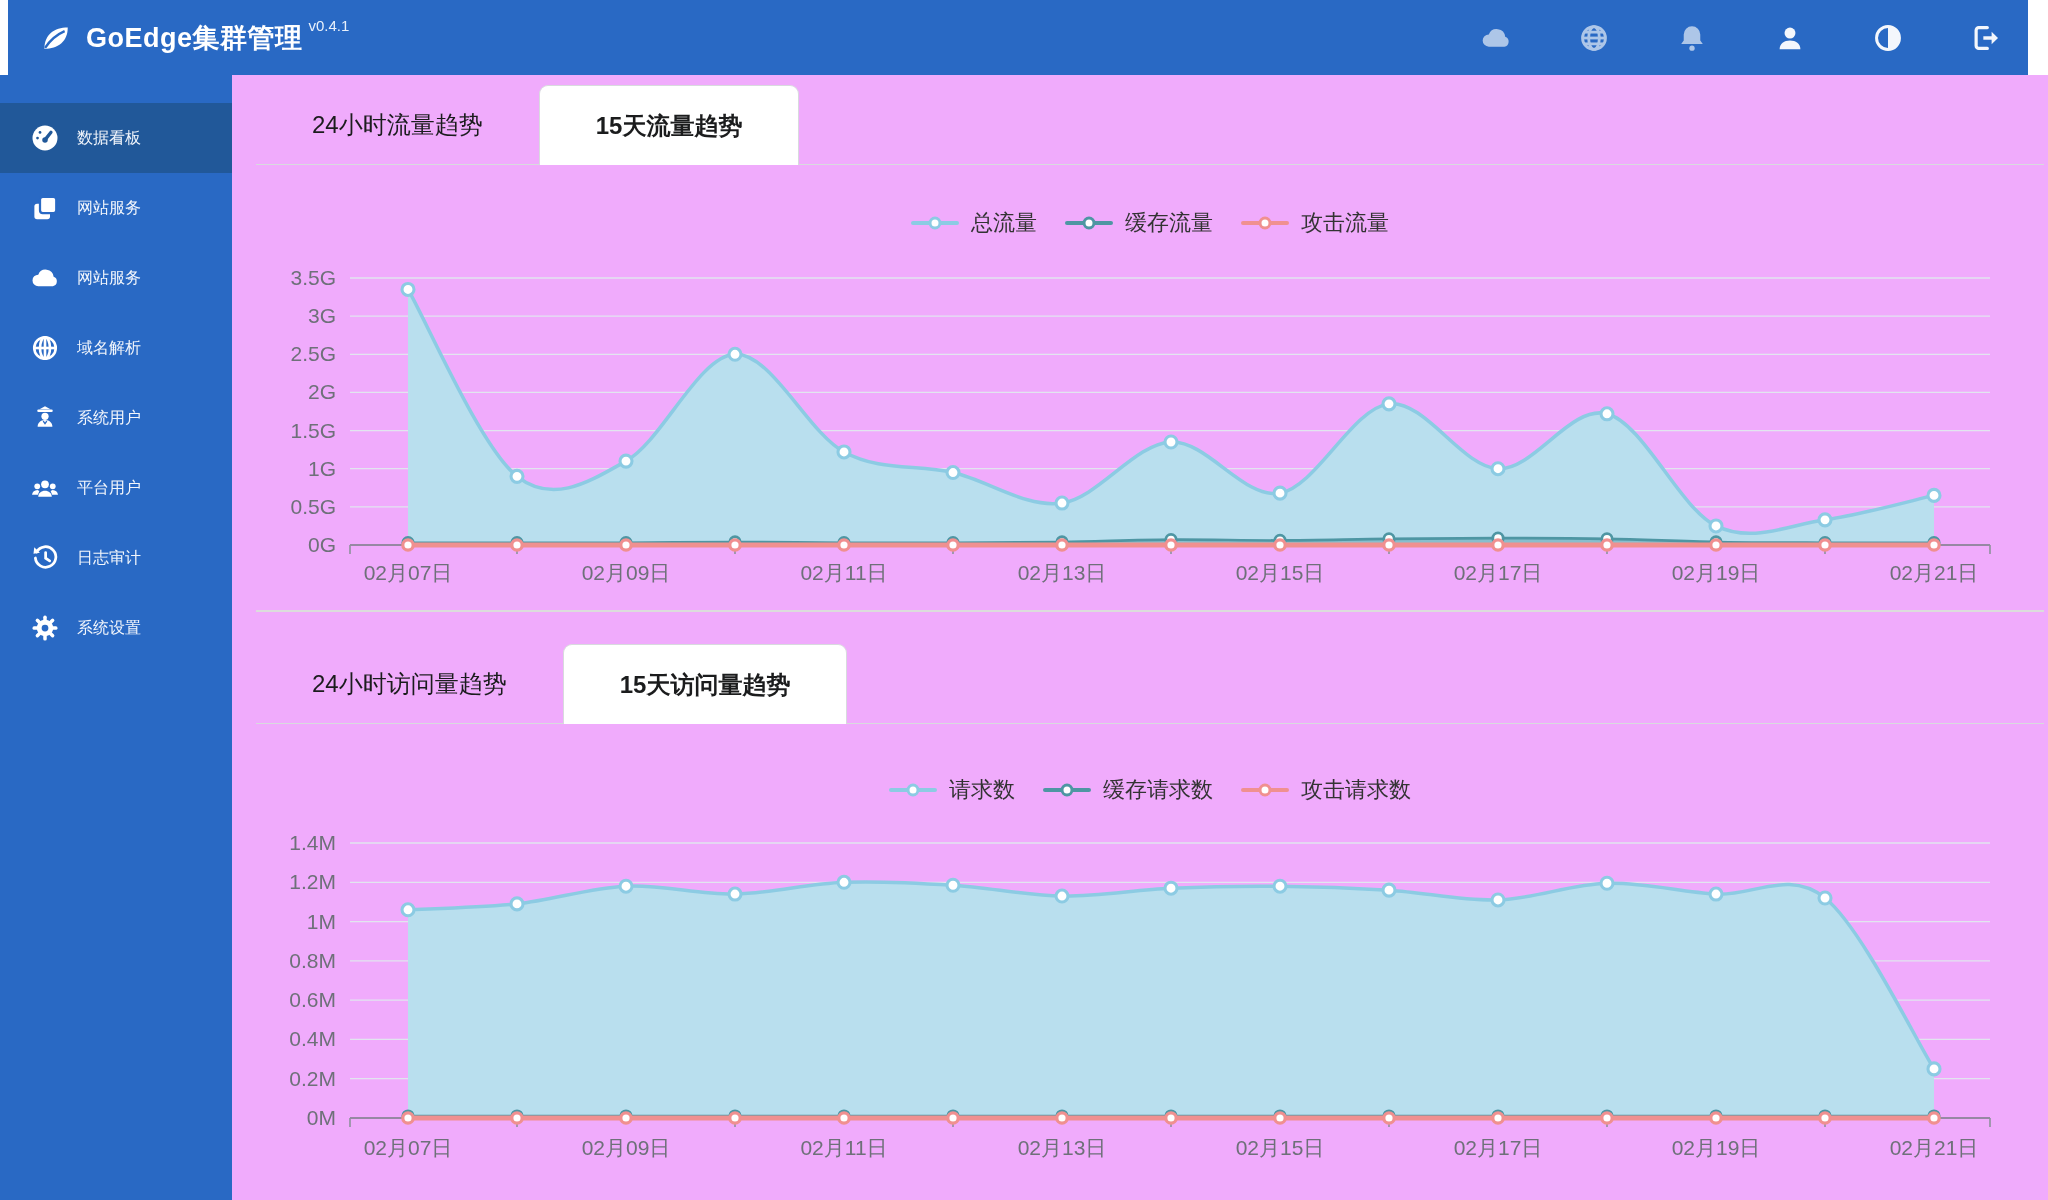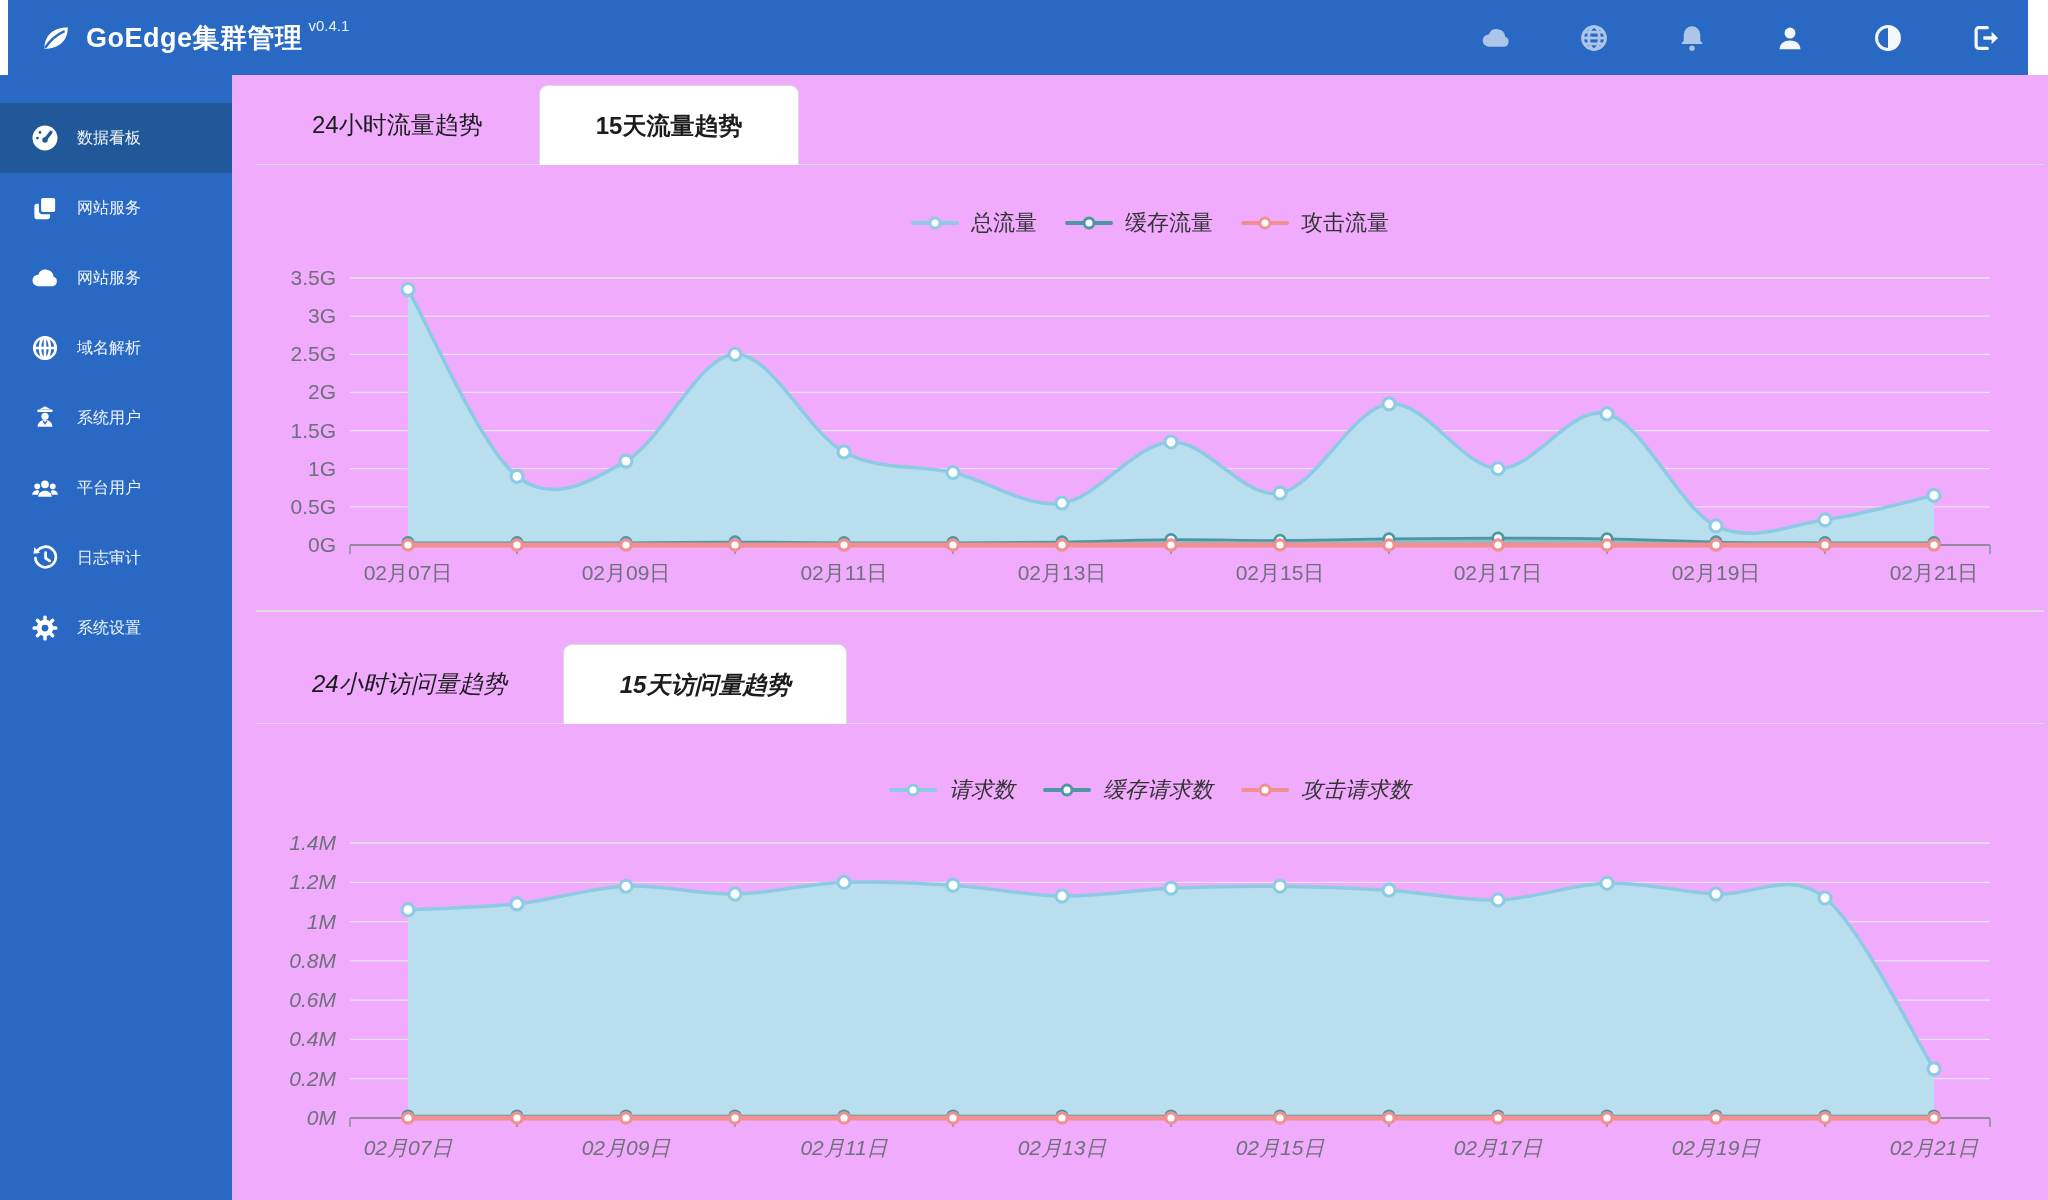--- a/index.html
+++ b/index.html
@@ -33,21 +33,21 @@
   .main { position:absolute; left:232px; top:75px; right:0; bottom:0; background:#f0abfc;
     padding:10px 4px 0 24px; overflow:hidden; }
 
   .tabs { display:flex; align-items:stretch; height:80px; border-bottom:1px solid #d8dade; }
   .tab { padding:0 56px; line-height:79px; font-size:24px; color:#1b1c1d;
     cursor:pointer; white-space:nowrap; }
   .tab.active { font-weight:700; background:#fff; border:1px solid #d8dade; border-bottom:none;
     border-radius:9px 9px 0 0; margin-bottom:-1px; }
 
   .panel1 { border-bottom:2px solid #dcdcdc; padding-bottom:18px; }
-  .panel2 { margin-top:32px;font-style:italic; }
+  .panel2 { margin-top:32px; }
 
   .legend { display:flex; justify-content:center; align-items:center; gap:28px; height:28px; }
   .panel1 .legend { margin-top:44px; }
   .panel2 .legend { margin-top:52px; }
   .legend-item { display:flex; align-items:center; gap:12px; cursor:pointer; }
   .lsym { position:relative; width:48px; height:18px; display:inline-block; }
   .lline { position:absolute; left:0; right:0; top:7px; height:4px; border-radius:2px;
     background:var(--c); }
   .lring { position:absolute; left:50%; top:50%; transform:translate(-50%,-50%);
     width:13px; height:13px; border-radius:50%; border:3.5px solid var(--c); background:#fff; }

